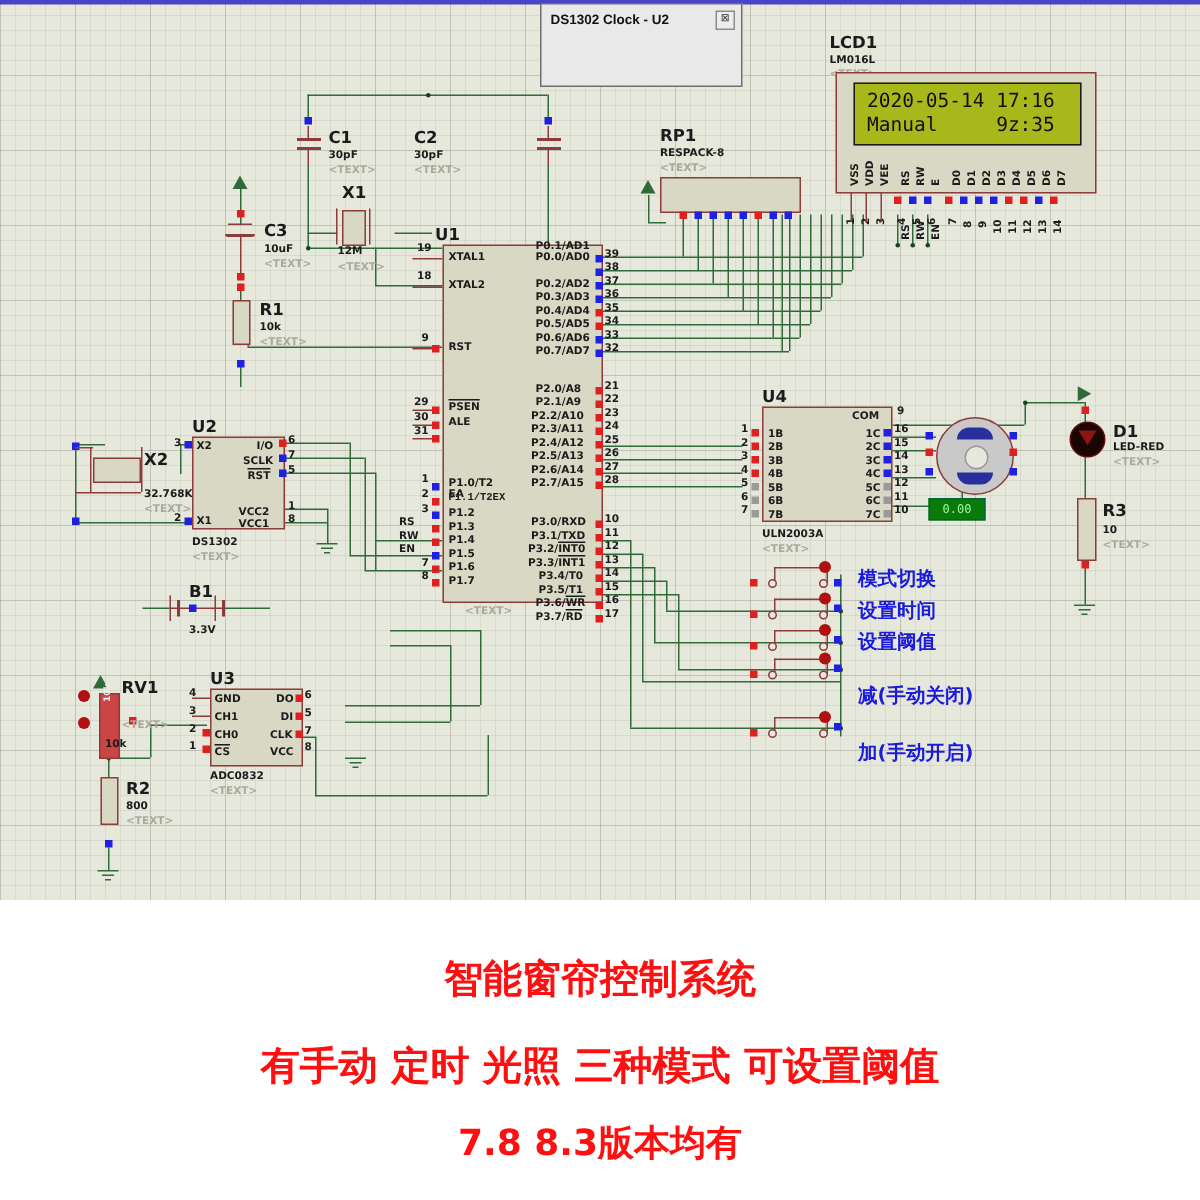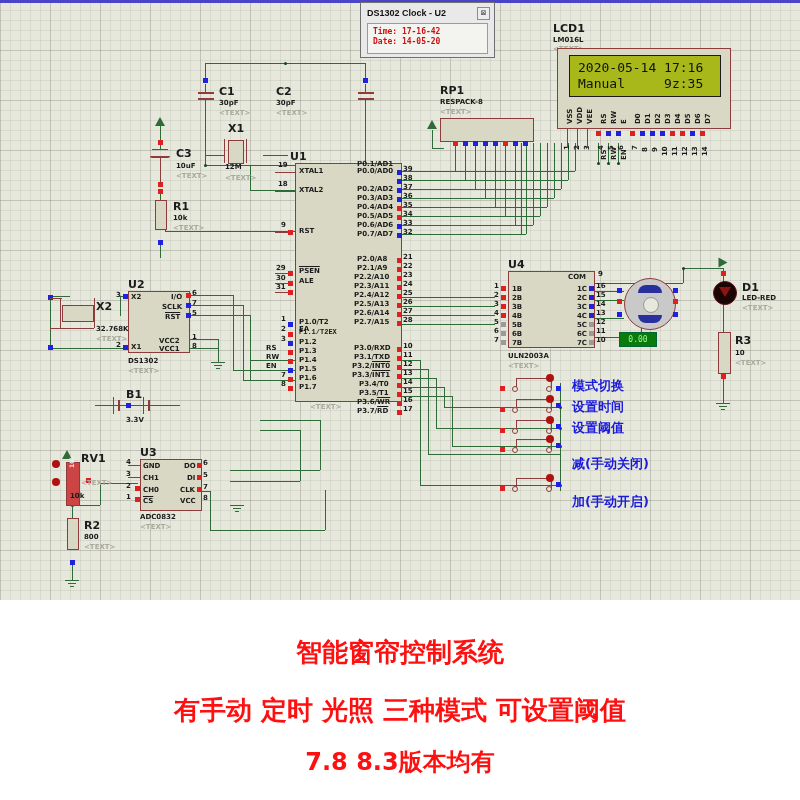--- a/index.html
+++ b/index.html
@@ -269,24 +269,20 @@
       <div class="pad pr" style="left:158px;top:189px;"></div>
       <div class="pad pb" style="left:158px;top:240px;"></div>
       <div class="lab ref" style="left:173px;top:200px;">R1</div>
       <div class="lab val" style="left:173px;top:214px;">10k</div>
       <div class="lab txt" style="left:173px;top:224px;">&lt;TEXT&gt;</div>
     </div>
 
     <div id="clockwin">
       <div class="cap">DS1302 Clock - U2</div>
       <div class="cbtn">⊠</div>
-      <div class="scr">
-        <div class="ln" style="top:3px;">Time: 17-16-42</div>
-        <div class="ln" style="top:13px;">Date: 14-05-20</div>
-      </div>
     </div>
 
     <div>
       <div class="lab ref" style="left:440px;top:84px;">RP1</div>
       <div class="lab val" style="left:440px;top:98px;">RESPACK-8</div>
       <div class="lab txt" style="left:440px;top:108px;">&lt;TEXT&gt;</div>
       <div class="body" style="left:440px;top:118px;width:92px;height:22px;"></div>
       <div class="pad pr" style="left:453px;top:141px;"></div>
       <div class="pad pb" style="left:463px;top:141px;"></div>
       <div class="pad pb" style="left:473px;top:141px;"></div>

